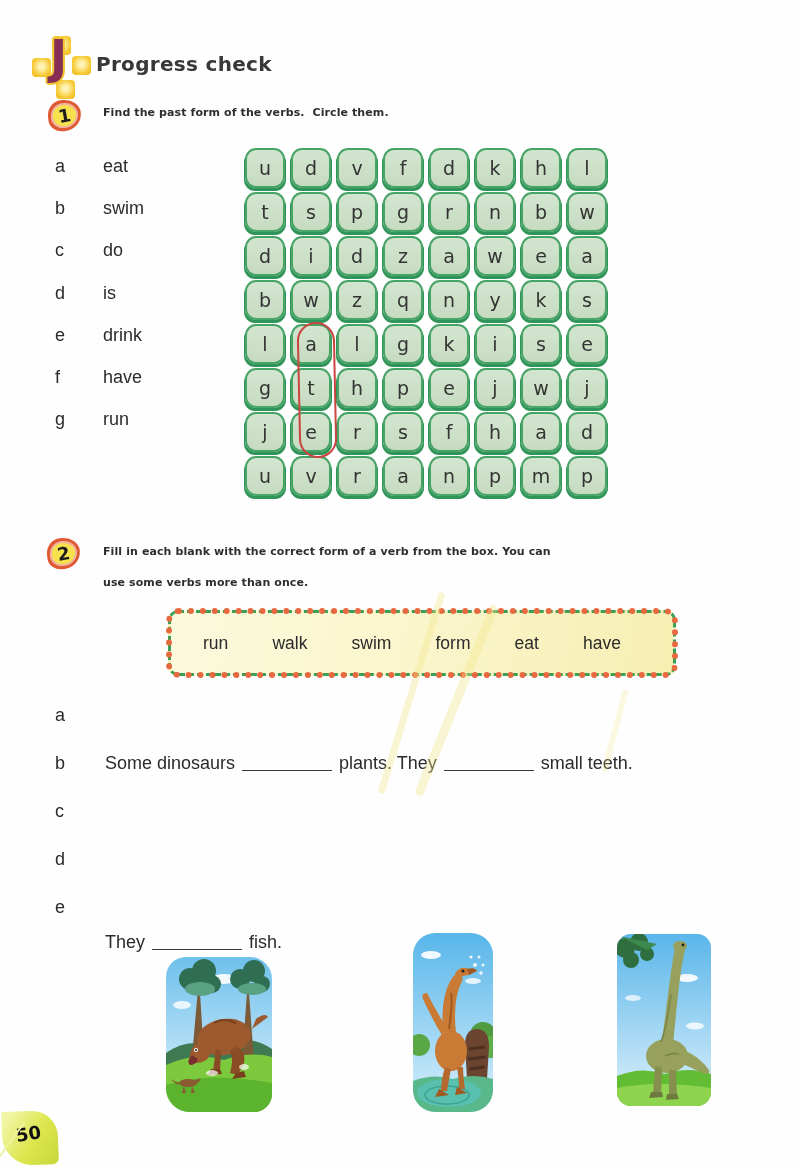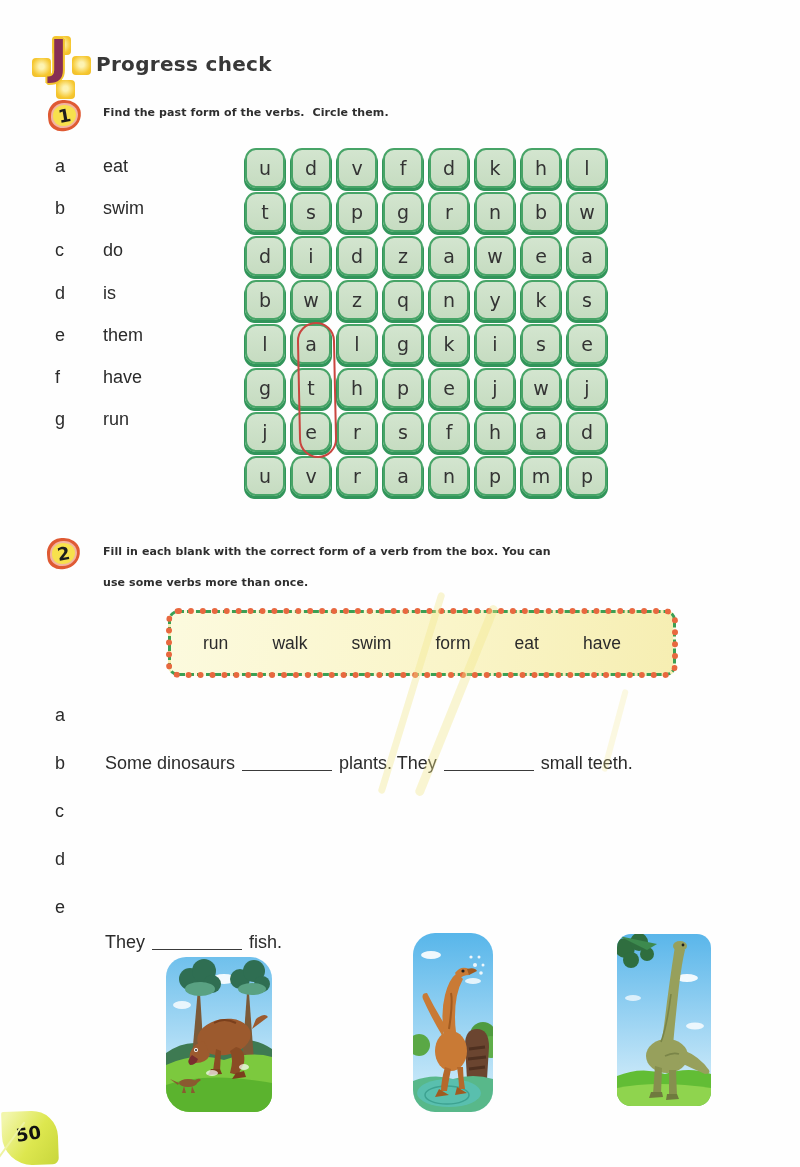--- a/index.html
+++ b/index.html
@@ -143,21 +143,21 @@
       <div class="verb-row">
         <span class="verb-label">c</span>
         <span class="verb-word">do</span>
       </div>
       <div class="verb-row">
         <span class="verb-label">d</span>
         <span class="verb-word">is</span>
       </div>
       <div class="verb-row">
         <span class="verb-label">e</span>
-        <span class="verb-word">them</span>
+        <span class="verb-word">drink</span>
       </div>
       <div class="verb-row">
         <span class="verb-label">f</span>
         <span class="verb-word">have</span>
       </div>
       <div class="verb-row">
         <span class="verb-label">g</span>
         <span class="verb-word">run</span>
       </div>
     </div>

